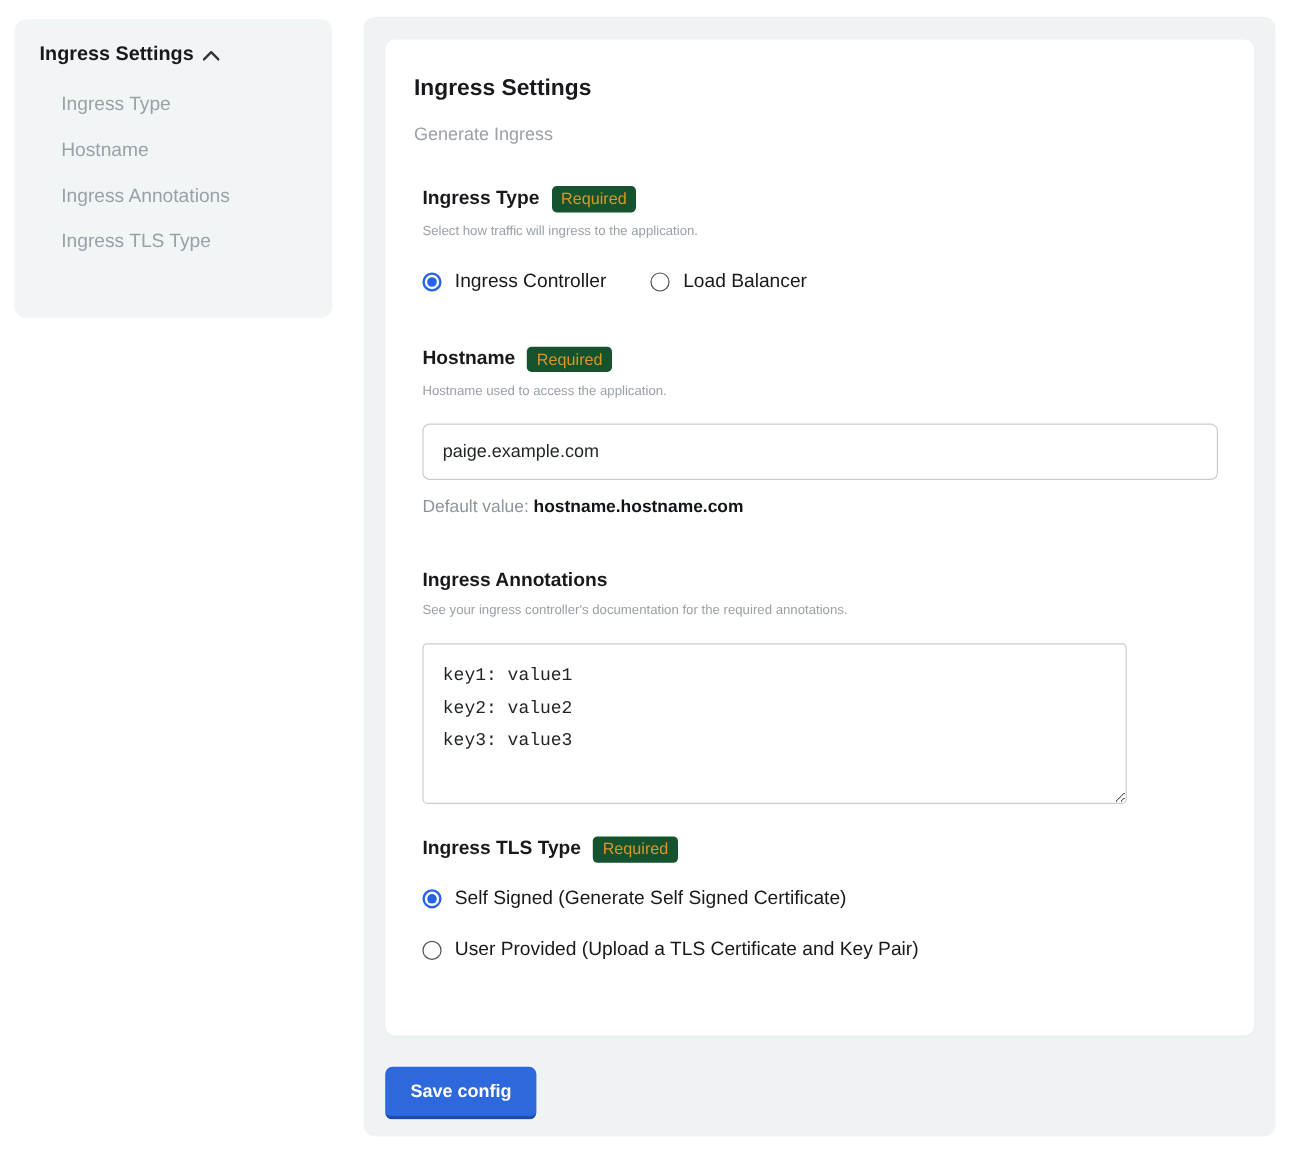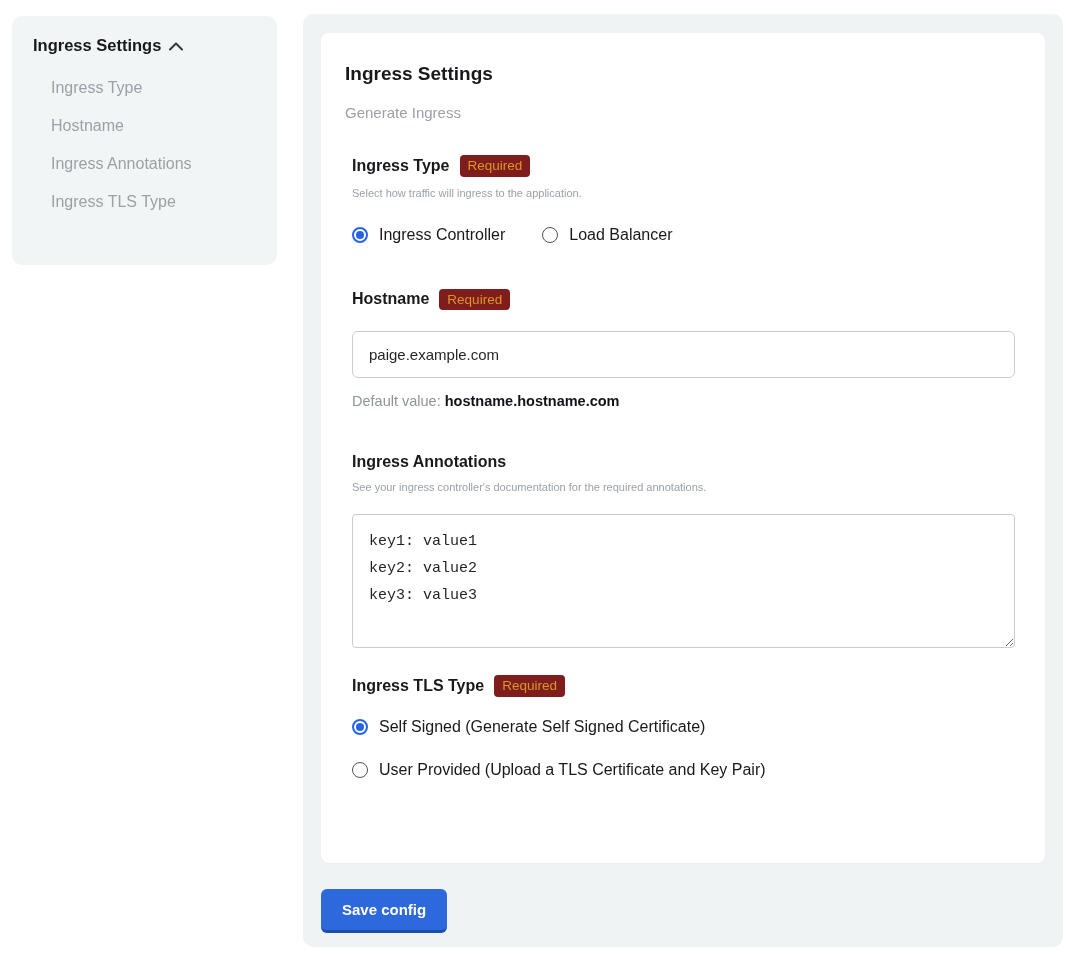--- a/index.html
+++ b/index.html
@@ -70,21 +70,21 @@
 
   .sections { margin-left: 7px; }
 
   .field-label-row { display: flex; align-items: center; gap: 10px; }
   .field-label {
     font-size: 16px;
     font-weight: 700;
     color: #17191c;
   }
   .required-badge {
-    background: #7f1d1d;
+    background: #14532d;
     color: #db9726;
     font-size: 13.5px;
     padding: 4px 8px;
     border-radius: 4px;
     line-height: 1;
   }
   .field-desc {
     font-size: 11px;
     color: #9aa1a8;
     margin-top: 10px;
@@ -138,21 +138,21 @@
   }
   .default-value {
     color: #10141a;
     font-weight: 700;
     margin-left: 4px;
   }
 
   .sec-annotations { margin-top: 44px; }
   .annotations-textarea {
     margin-top: 21px;
-    width: 663px;
+    width: 587px;
     height: 134px;
     border: 1px solid #c9cdd1;
     border-radius: 4px;
     padding: 13px 16px;
     font-family: "Liberation Mono", monospace;
     font-size: 15px;
     line-height: 27px;
     color: #1f2328;
     resize: both;
     outline: none;
@@ -223,20 +223,21 @@
             <span class="radio-label">Load Balancer</span>
           </label>
         </div>
       </div>
 
       <div class="sec-hostname">
         <div class="field-label-row">
           <span class="field-label">Hostname</span>
           <span class="required-badge">Required</span>
         </div>
+        <p class="field-desc">Hostname used to access the application.</p>
         <input class="text-input" type="text" value="paige.example.com" style="">
         <p class="default-line"><span>Default value:</span><span class="default-value">hostname.hostname.com</span></p>
       </div>
 
       <div class="sec-annotations">
         <div class="field-label-row">
           <span class="field-label">Ingress Annotations</span>
         </div>
         <p class="field-desc">See your ingress controller's documentation for the required annotations.</p>
         <textarea class="annotations-textarea" style="">key1: value1

